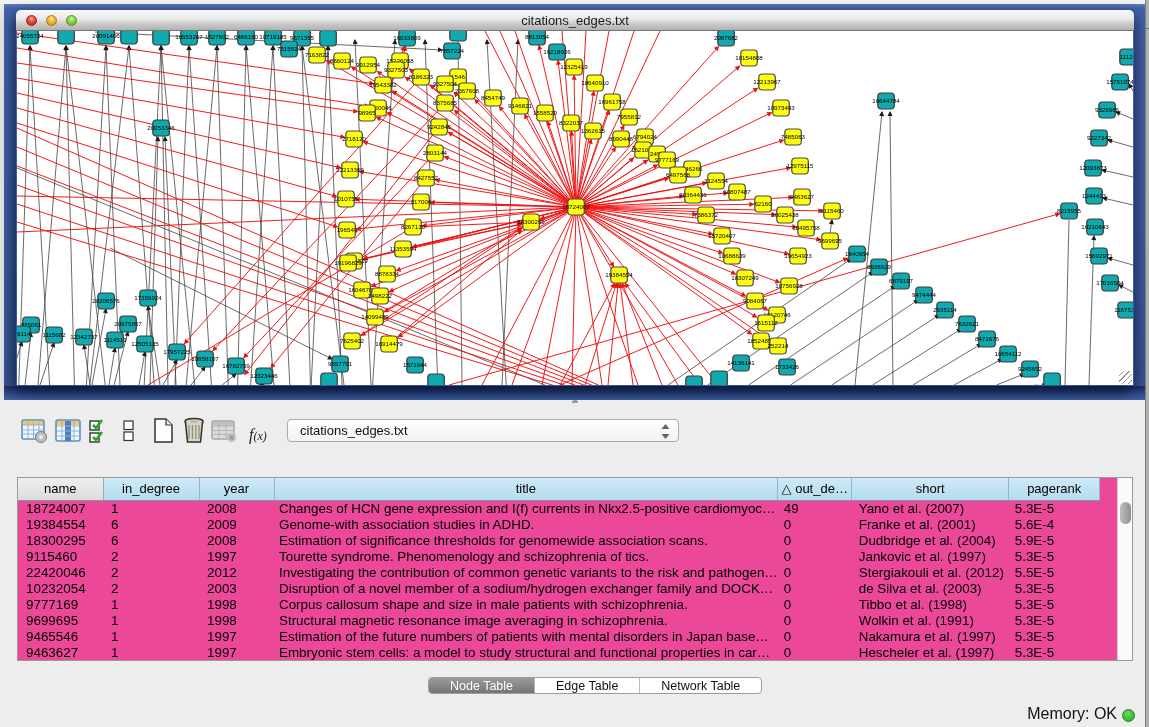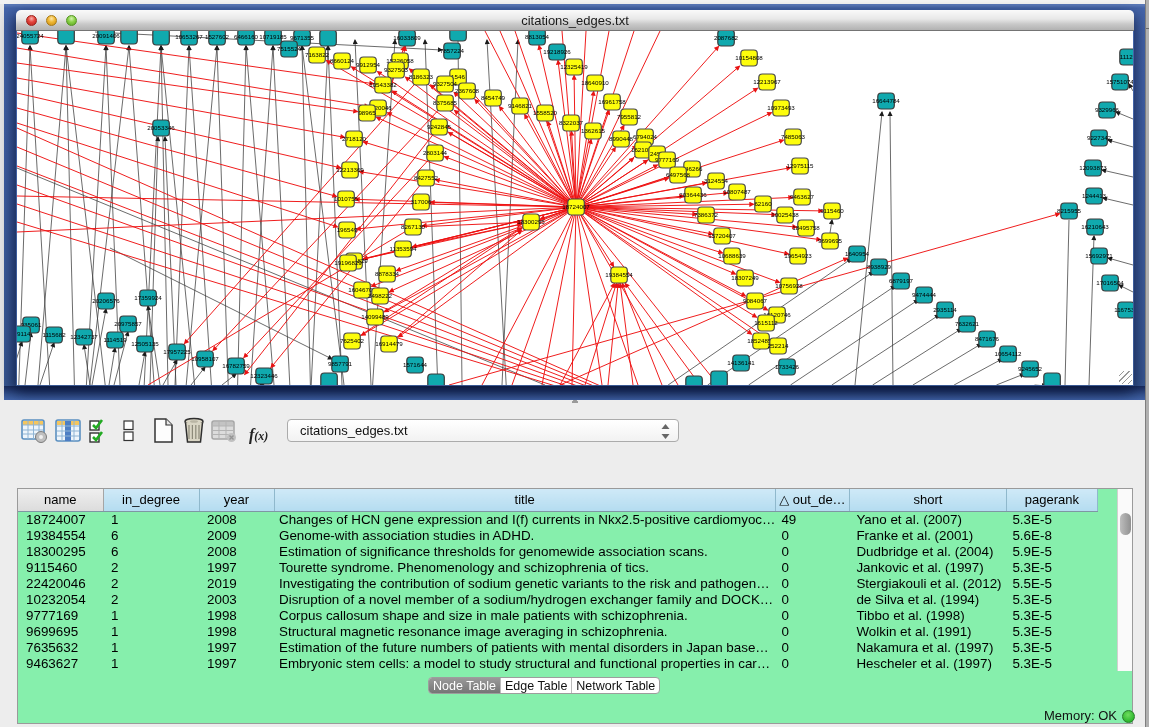--- a/index.html
+++ b/index.html
@@ -24,38 +24,38 @@
 #split{position:absolute;left:571px;top:-2px;width:8px;height:5px;background:radial-gradient(circle at 50% 100%,#9a9a9a 0,#9a9a9a 45%,transparent 52%);z-index:5}
 #panel{position:absolute;left:0;top:400px;width:1149px;height:327px;background:#ededed}
 #phead{position:relative;height:29px;background:linear-gradient(180deg,#fdfdfd,#dedede 70%,#cfcfcf);border-top:1px solid #fff;border-bottom:1px solid #b4b4b4;font-size:13px;color:#111;line-height:28px;padding-left:9px}
 #picons{position:absolute;right:11px;top:6px;display:flex;gap:10px;align-items:center}
 
 #toolbar{position:relative;height:46px}
 .tbtn{position:absolute;top:17px}
 #dd{position:absolute;left:287px;top:19px;width:392px;height:23px;background:linear-gradient(180deg,#fff,#f2f2f2);border:1px solid #ababab;border-radius:4px;font-size:13px;color:#111;line-height:21px;padding-left:12px}
 #dd svg{position:absolute;right:7px;top:3px}
 
-#twrap{position:absolute;left:17px;top:88px;width:1116px;height:236px;background:#86efac;border:1px solid #9a9a9a;overflow:hidden}
+#twrap{position:absolute;left:17px;top:77px;width:1116px;height:184px;background:#ec4899;border:1px solid #9a9a9a;overflow:hidden}
 table{border-collapse:collapse;table-layout:fixed;font-size:13.4px;color:#000}
 th{height:22px;font-weight:normal;font-size:13px;background:linear-gradient(180deg,#cfe9f7,#b4dcf0);border-right:1px solid #8fb8cc;border-bottom:1px solid #7e97a3;padding:0}
 th.c0{background:linear-gradient(180deg,#efefef,#dcdcdc);border-right:1px solid #a5a5a5}
 td{height:16px;line-height:16px;white-space:nowrap;overflow:hidden;padding:0 0 0 8px}
 td.c3{padding-left:5px}
 td.c4{padding-left:6px}
 td.c5{padding-left:7px}
 td.c6{padding-left:6px}
 .c0{width:85px}.c1{width:96px}.c2{width:75px}.c3{width:497px}.c4{width:74px}.c5{width:157px}.c6{width:91px}
 #vsb{position:absolute;right:0;top:0;width:15px;height:182px;background:#fafafa;border-left:1px solid #d0d0d0}
 #vsb .th{position:absolute;left:2px;top:24px;width:11px;height:22px;border-radius:6px;background:linear-gradient(90deg,#bdbdbd,#909090)}
 
 #tabs{position:absolute;left:428px;top:277px;height:17px;display:flex;font-size:12.5px;border:1px solid #9d9d9d;border-radius:4px;overflow:hidden;background:#fff}
-#tabs div{padding:0 4px;line-height:16px;color:#111;border-right:1px solid #bbb}
+#tabs div{padding:0 21px;line-height:16px;color:#111;border-right:1px solid #bbb}
 #tabs div:last-child{border-right:none}
 #tabs div.sel{background:linear-gradient(180deg,#9a9a9a,#757575);color:#fff}
-#status{position:absolute;right:14px;bottom:4px;font-size:13px;color:#111}
+#status{position:absolute;right:14px;bottom:4px;font-size:16px;color:#111}
 #status .dot{display:inline-block;width:13px;height:13px;border-radius:50%;background:radial-gradient(circle at 45% 35%,#6fdd5f,#2eb82e 70%,#1f9e1f);border:1px solid #2c7c2c;vertical-align:-3px;margin-left:5px}
 </style></head>
 <body>
 <div id="app">
 <div id="desk"></div>
 <div id="wsh"></div>
 <div id="rstrip"></div>
 <div id="win">
  <div id="titlebar">
         <span class="tl r"></span>
@@ -580,21 +580,21 @@
 <path d="M8 8v14M11.4 8v14M14.8 8v14M18 8v14" stroke="#8d8a7a" stroke-width="1.2"></path>
 <ellipse cx="13" cy="4.5" rx="4" ry="1.3" fill="#b9b5a4"></ellipse>
 </svg></div>
 <div class="tbtn" style="left:211px"><svg width="27" height="27" viewBox="0 0 27 27">
 <rect x="1" y="4" width="22" height="18" rx="2" fill="#dcdcdc" stroke="#a5a5a5" stroke-width="1.5"></rect>
 <rect x="2" y="5" width="20" height="4" fill="#c3c3c3"></rect>
 <path d="M2 9h20M2 13.5h20M2 17.5h20M8 5v17M15 5v17" stroke="#b3b3b3"></path>
 <circle cx="20.5" cy="20.5" r="4.5" fill="#c0c0c0"></circle>
 <path d="M18.5 18.5l4 4M22.5 18.5l-4 4" stroke="#949494" stroke-width="1.4"></path>
 </svg></div>
-<div class="tbtn" style="left:249px;top:26px;font-family:'Liberation Serif',serif;font-style:italic;font-size:16px;font-weight:bold;color:#222">f<span style="font-size:12px">(x)</span></div>
+<div class="tbtn" style="left:249px;top:26px;font-family:'Liberation Serif',serif;font-style:italic;font-size:16px;font-weight:normal;color:#222">f<span style="font-size:12px">(x)</span></div>
 <div id="dd">citations_edges.txt<svg width="11" height="17" viewBox="0 0 11 17">
             <path d="M5.5 1L9.5 6H1.5z" fill="#666"></path>
             <path d="M5.5 16L1.5 11h8z" fill="#666"></path>
           </svg></div>
       </div>
  <div id="twrap">
   <table>
    <tbody>
             <tr>
               <th class="c0">name</th>
@@ -614,21 +614,21 @@
               <td class="c5">Yano et al. (2007)</td>
               <td class="c6">5.3E‑5</td>
             </tr>
 <tr>
               <td class="c0">19384554</td>
               <td class="c1">6</td>
               <td class="c2">2009</td>
               <td class="c3">Genome‑with association studies in ADHD.</td>
               <td class="c4">0</td>
               <td class="c5">Franke et al. (2001)</td>
-              <td class="c6">5.6E‑8</td>
+              <td class="c6">5.6E‑4</td>
             </tr>
 <tr>
               <td class="c0">18300295</td>
               <td class="c1">6</td>
               <td class="c2">2008</td>
               <td class="c3">Estimation of significance thresholds for genomewide association scans.</td>
               <td class="c4">0</td>
               <td class="c5">Dudbridge et al. (2004)</td>
               <td class="c6">5.9E‑5</td>
             </tr>
@@ -637,33 +637,33 @@
               <td class="c1">2</td>
               <td class="c2">1997</td>
               <td class="c3">Tourette syndrome. Phenomenology and schizophrenia of tics.</td>
               <td class="c4">0</td>
               <td class="c5">Jankovic et al. (1997)</td>
               <td class="c6">5.3E‑5</td>
             </tr>
 <tr>
               <td class="c0">22420046</td>
               <td class="c1">2</td>
-              <td class="c2">2019</td>
-              <td class="c3">Investigating the contribution of sodium genetic variants to the risk and pathogen…</td>
+              <td class="c2">2012</td>
+              <td class="c3">Investigating the contribution of common genetic variants to the risk and pathogen…</td>
               <td class="c4">0</td>
               <td class="c5">Stergiakouli et al. (2012)</td>
               <td class="c6">5.5E‑5</td>
             </tr>
 <tr>
               <td class="c0">10232054</td>
               <td class="c1">2</td>
               <td class="c2">2003</td>
               <td class="c3">Disruption of a novel member of a sodium/hydrogen exchanger family and DOCK…</td>
               <td class="c4">0</td>
-              <td class="c5">de Silva et al. (1994)</td>
+              <td class="c5">de Silva et al. (2003)</td>
               <td class="c6">5.3E‑5</td>
             </tr>
 <tr>
               <td class="c0">9777169</td>
               <td class="c1">1</td>
               <td class="c2">1998</td>
               <td class="c3">Corpus callosum shape and size in male patients with schizophrenia.</td>
               <td class="c4">0</td>
               <td class="c5">Tibbo et al. (1998)</td>
               <td class="c6">5.3E‑5</td>
@@ -671,21 +671,21 @@
 <tr>
               <td class="c0">9699695</td>
               <td class="c1">1</td>
               <td class="c2">1998</td>
               <td class="c3">Structural magnetic resonance image averaging in schizophrenia.</td>
               <td class="c4">0</td>
               <td class="c5">Wolkin et al. (1991)</td>
               <td class="c6">5.3E‑5</td>
             </tr>
 <tr>
-              <td class="c0">7635632</td>
+              <td class="c0">9465546</td>
               <td class="c1">1</td>
               <td class="c2">1997</td>
               <td class="c3">Estimation of the future numbers of patients with mental disorders in Japan base…</td>
               <td class="c4">0</td>
               <td class="c5">Nakamura et al. (1997)</td>
               <td class="c6">5.3E‑5</td>
             </tr>
 <tr>
               <td class="c0">9463627</td>
               <td class="c1">1</td>

